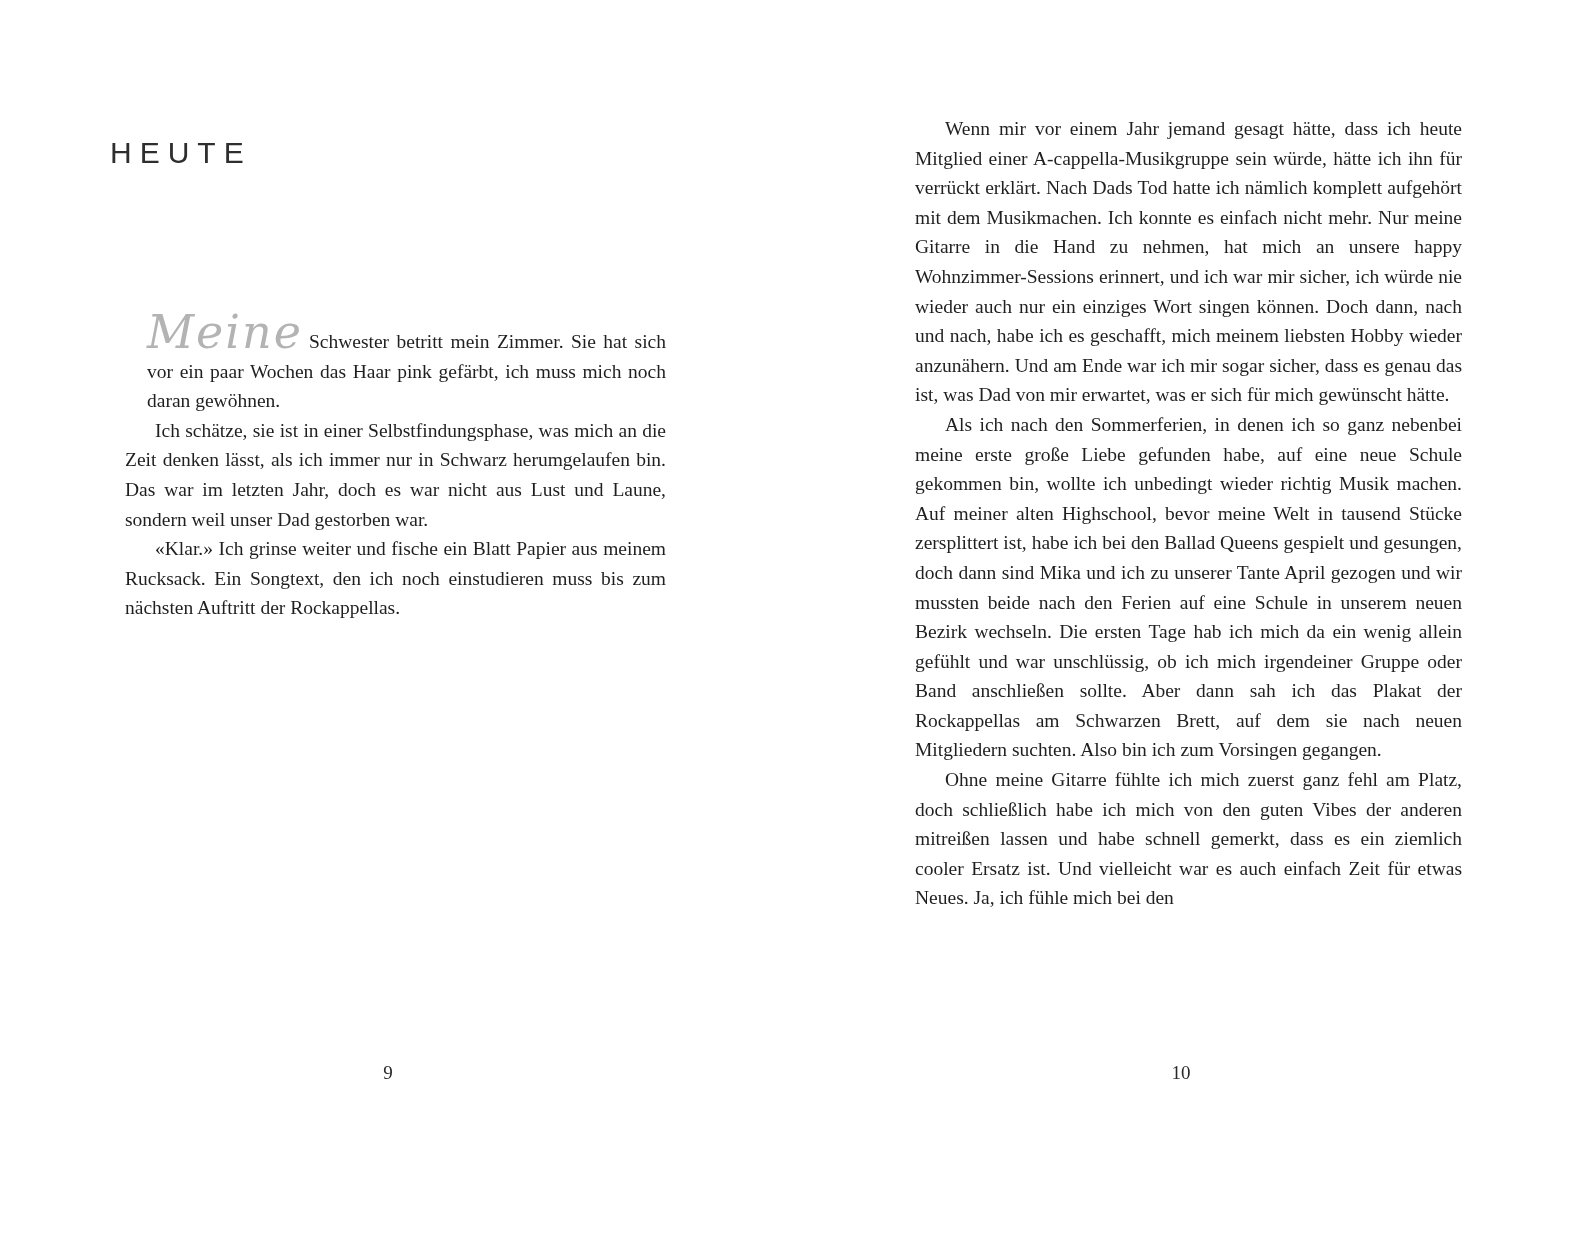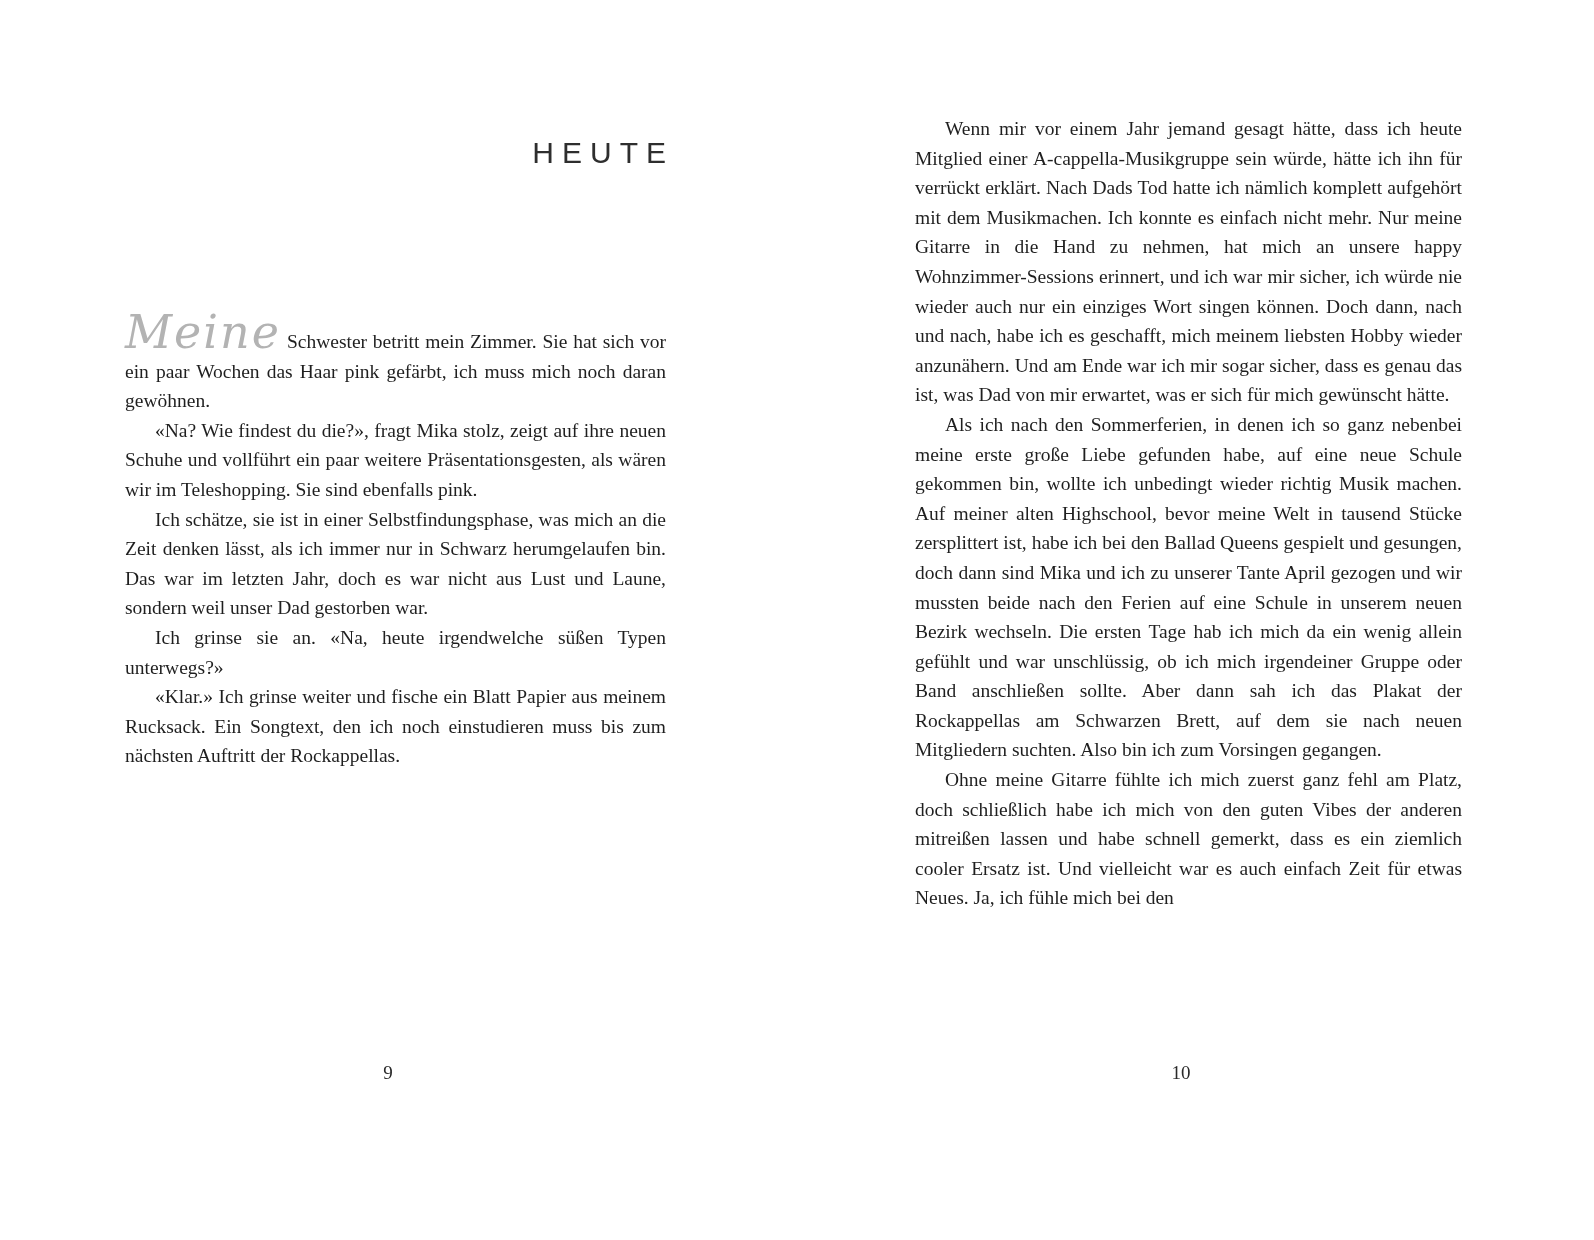--- a/index.html
+++ b/index.html
@@ -24,42 +24,41 @@
     height: 1240px;
   }
   .page-left  { left: 110px; width: 556px; }
   .page-right { left: 900px; width: 562px; }
 
   .chapter-heading {
     position: absolute;
     top: 136px;
     left: 0;
     right: 0;
-    text-align: right;
     font-family: "Liberation Sans", sans-serif;
     font-weight: 400;
     font-size: 30px;
     letter-spacing: 8px;
     margin-right: -8px; 
     color: #2e2e2e;
   }
 
   .page-body {
     position: absolute;
     left: 15px;
     right: 0;
     font-size: 19.5px;
     line-height: 29.6px;
     text-align: justify;
   }
   .page-left  .page-body { top: 318px; }
   .page-right .page-body { top: 114px; }
 
   .para { text-indent: 30px; }
-  .para.no-indent { text-indent: 0; }
+  .para.no-indent { text-indent: 0; margin-left: 22px; }
 
   .lead-word {
     font-family: "DejaVu Serif", serif;
     font-style: italic;
     font-size: 46px;
     line-height: 29.6px;   
     letter-spacing: 2px;
     color: #b3b3b3;
     padding-right: 6px;
   }
@@ -79,23 +78,21 @@
 
 <div class="spread">
 
   <section class="page page-left">
     <h1 class="chapter-heading">HEUTE</h1>
 
     <div class="page-body">
       <p class="para no-indent">
         <span class="lead-word">Meine</span><span>Schwester betritt mein Zimmer. Sie hat sich vor ein paar Wochen das Haar pink gefärbt, ich muss mich noch daran gewöhnen.</span>
       </p>
-      <p class="para">«Na? Wie findest du die?», fragt Mika stolz, zeigt auf ihre neuen Schuhe und vollführt ein paar weitere Präsentationsgesten, als wären wir im Teleshopping. Sie sind ebenfalls pink.</p>
       <p class="para">Ich schätze, sie ist in einer Selbstfindungsphase, was mich an die Zeit denken lässt, als ich immer nur in Schwarz herumgelaufen bin. Das war im letzten Jahr, doch es war nicht aus Lust und Laune, sondern weil unser Dad gestorben war.</p>
-      <p class="para">Ich grinse sie an. «Na, heute irgendwelche süßen Typen unterwegs?»</p>
       <p class="para">«Klar.» Ich grinse weiter und fische ein Blatt Papier aus meinem Rucksack. Ein Songtext, den ich noch einstudieren muss bis zum nächsten Auftritt der Rockappellas.</p>
     </div>
 
     <div class="page-number">9</div>
   </section>
 
   <section class="page page-right">
     <div class="page-body">
       <p class="para">Wenn mir vor einem Jahr jemand gesagt hätte, dass ich heute Mitglied einer A-cappella-Musikgruppe sein würde, hätte ich ihn für verrückt erklärt. Nach Dads Tod hatte ich nämlich komplett aufgehört mit dem Musikmachen. Ich konnte es einfach nicht mehr. Nur meine Gitarre in die Hand zu nehmen, hat mich an unsere happy Wohnzimmer-Sessions erinnert, und ich war mir sicher, ich würde nie wieder auch nur ein einziges Wort singen können. Doch dann, nach und nach, habe ich es geschafft, mich meinem liebsten Hobby wieder anzunähern. Und am Ende war ich mir sogar sicher, dass es genau das ist, was Dad von mir erwartet, was er sich für mich gewünscht hätte.</p>
       <p class="para">Als ich nach den Sommerferien, in denen ich so ganz nebenbei meine erste große Liebe gefunden habe, auf eine neue Schule gekommen bin, wollte ich unbedingt wieder richtig Musik machen. Auf meiner alten Highschool, bevor meine Welt in tausend Stücke zersplittert ist, habe ich bei den Ballad Queens gespielt und gesungen, doch dann sind Mika und ich zu unserer Tante April gezogen und wir mussten beide nach den Ferien auf eine Schule in unserem neuen Bezirk wechseln. Die ersten Tage hab ich mich da ein wenig allein gefühlt und war unschlüssig, ob ich mich irgendeiner Gruppe oder Band anschließen sollte. Aber dann sah ich das Plakat der Rockappellas am Schwarzen Brett, auf dem sie nach neuen Mitgliedern suchten. Also bin ich zum Vorsingen gegangen.</p>

